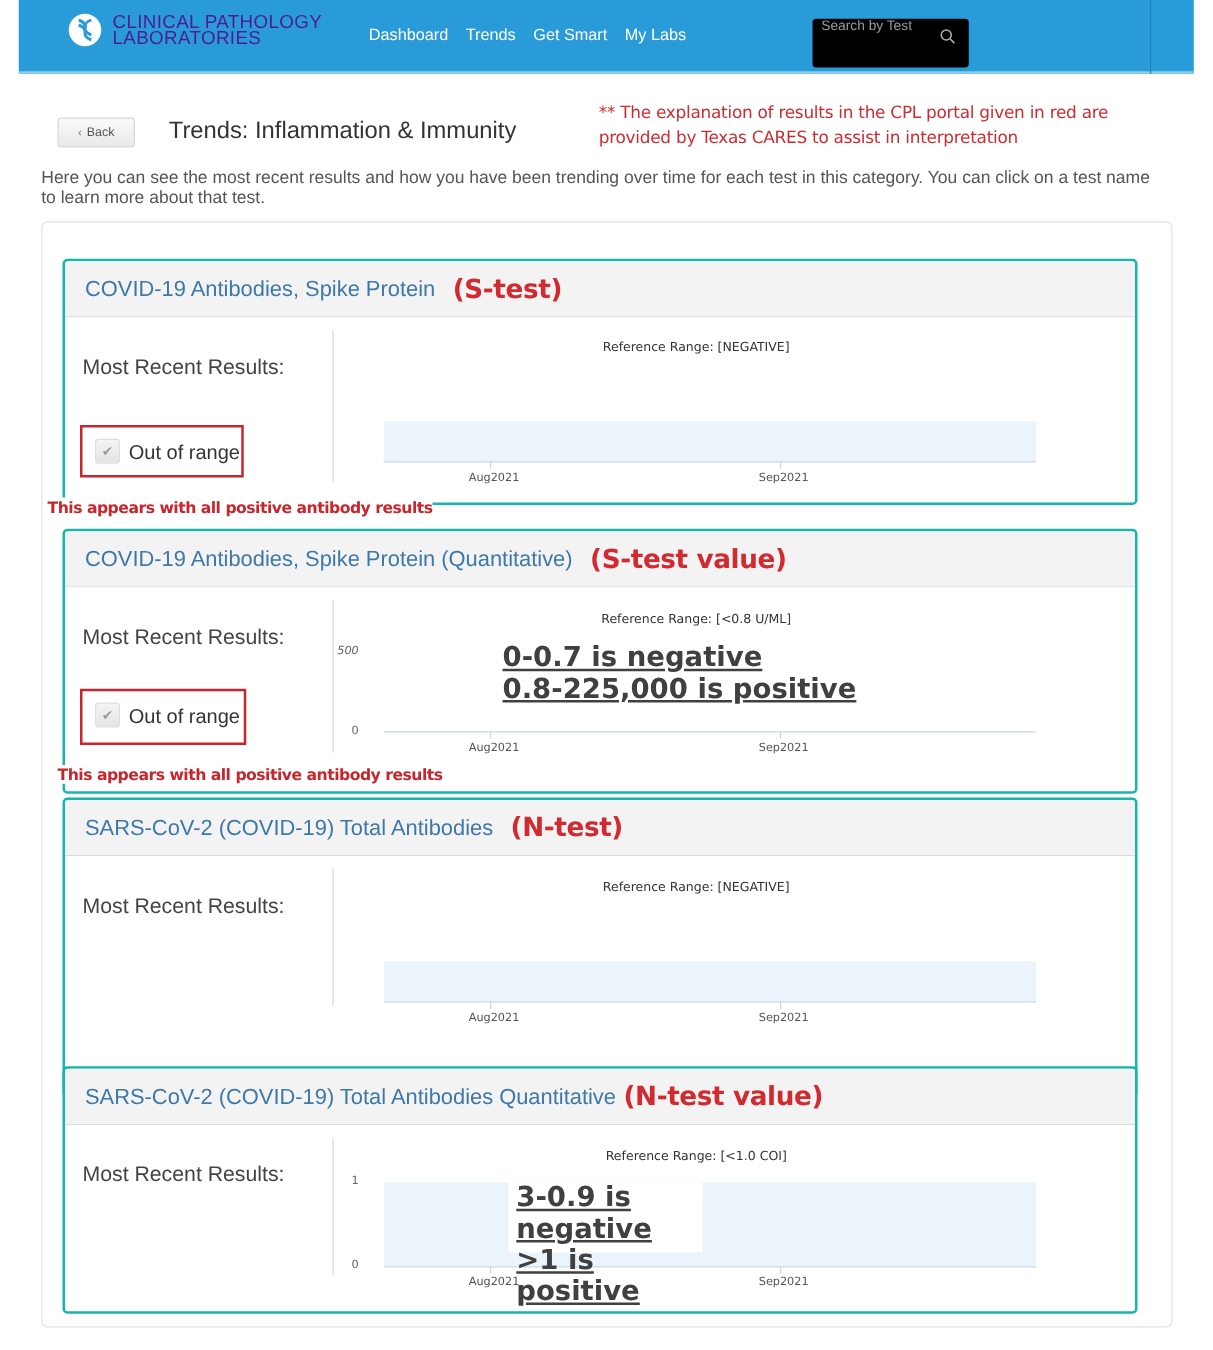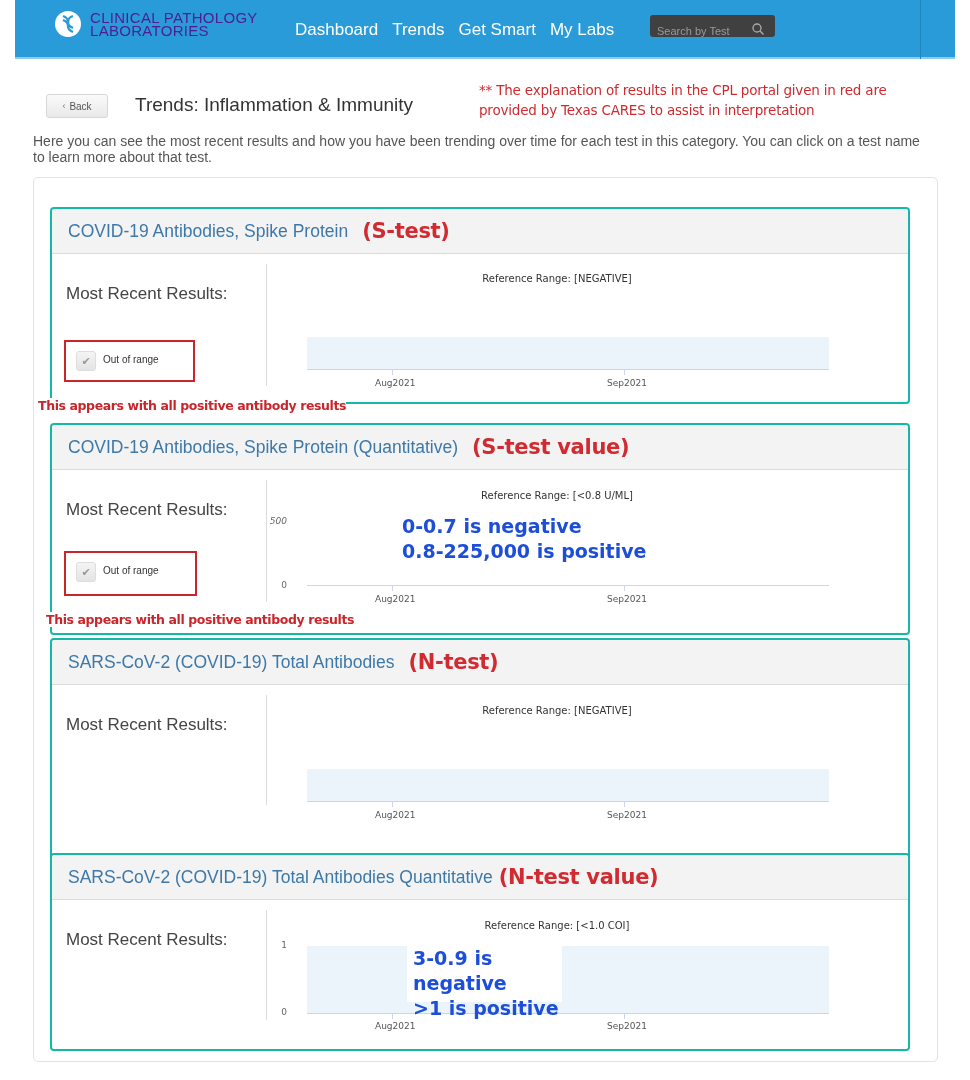--- a/index.html
+++ b/index.html
@@ -7,22 +7,22 @@
   body { font-family: "Liberation Sans", sans-serif; color: #333; position: relative; }
 
   
   .navbar { position: absolute; left: 15px; top: 0; width: 940px; height: 59px; background: #2a9bd9; border-bottom: 2px solid #8ecbec; }
   .nav-divider { position: absolute; left: 307px; top: 0; width: 1px; height: 59px; background: #1f86c0; }
   .brand { position: absolute; left: 40px; top: 11px; display: flex; align-items: center; }
   .brand-logo { width: 26px; height: 26px; border-radius: 50%; background: #fff; position: relative; }
   .brand-logo svg { position: absolute; left: 0; top: 0; }
   .brand-text { margin-left: 9px; color: #4c1d95; font-size: 15px; line-height: 13px; letter-spacing: 0.3px; }
   .nav-links { position: absolute; left: 280px; top: 20px; display: flex; gap: 0; }
-  .nav-link { color: #fff; font-size: 17px; margin-right: 14px; text-decoration: none; }
-  .search-box { position: absolute; left: 635px; top: 15px; width: 125px; height: 22px; background: #404040; border-radius: 3px; display: flex; align-items: flex-end; padding-left: 7px; }
+  .nav-link { color: #fff; font-size: 13px; margin-right: 14px; text-decoration: none; }
+  .search-box { position: absolute; left: 635px; top: 15px; width: 125px; height: 39px; background: #000000; border-radius: 3px; display: flex; align-items: flex-start; padding-left: 7px; }
   .search-box input { border: none; outline: none; font-size: 11px; color: #999; width: 85px; font-family: "Liberation Sans", sans-serif; background: transparent; }
   .search-box input::placeholder { color: #999; }
   .search-icon { position: absolute; right: 10px; top: 7px; width: 14px; height: 14px; }
 
   
   .back-btn { position: absolute; left: 46px; top: 94px; width: 62px; height: 24px; background: linear-gradient(#fafafa, #e9e9e9); border: 1px solid #d6d6d6; border-radius: 3px; font-size: 10px; color: #555; display: flex; align-items: center; justify-content: center; font-family: "Liberation Sans", sans-serif; cursor: pointer; }
   .back-btn .chev { font-size: 9px; margin-right: 4px; color: #777; }
   .page-title { position: absolute; left: 135px; top: 94px; font-size: 19px; color: #333; }
   .red-note { position: absolute; left: 479px; top: 80px; width: 450px; font-family: "DejaVu Sans", sans-serif; font-size: 13.5px; color: #cf2a2f; line-height: 20px; letter-spacing: -0.2px; }
   .intro { position: absolute; left: 33px; top: 133px; width: 900px; font-size: 14px; color: #555; line-height: 16px; }
@@ -41,24 +41,24 @@
   .chart { position: absolute; left: 215px; top: 0; width: 640px; }
   .ref-range { position: absolute; left: 190px; width: 200px; text-align: center; font-family: "DejaVu Sans", sans-serif; font-size: 10px; color: #333; }
   .band { position: absolute; left: 40px; width: 522px; background: #ebf4fa; }
   .xaxis { position: absolute; left: 40px; width: 522px; height: 1px; background: #ccd6eb; }
   .xtick { position: absolute; width: 1px; height: 6px; background: #ccd6eb; }
   .xlabel { position: absolute; font-family: "DejaVu Sans", sans-serif; font-size: 9px; color: #555; }
   .ylabel { position: absolute; font-family: "DejaVu Sans", sans-serif; font-size: 9px; color: #666; text-align: right; width: 20px; }
 
   .oor-box { position: absolute; left: 12px; border: 2px solid #c8262c; width: 131px; height: 42px; }
   .oor-check { position: absolute; left: 10px; top: 9px; width: 20px; height: 20px; border: 1px solid #ddd; border-radius: 3px; background: linear-gradient(#f4f4f4, #e4e4e4); color: #999; font-size: 11px; display: flex; align-items: center; justify-content: center; }
-  .oor-label { position: absolute; left: 37px; top: 12px; font-size: 10px; color: #333; }
+  .oor-label { position: absolute; left: 37px; top: 12px; font-size: 16px; color: #333; }
   .appears-note { position: absolute; left: 46px; font-family: "DejaVu Sans", sans-serif; font-weight: bold; font-size: 12.5px; color: #c8262c; letter-spacing: -0.4px; background: #fff; }
 
-  .interp { position: absolute; font-family: "DejaVu Sans", sans-serif; font-weight: bold; font-size: 19px; color: #1d4ed8; line-height: 25px; background: #fff; }
+  .interp { position: absolute; font-family: "DejaVu Sans", sans-serif; font-weight: bold; font-size: 22px; color: #404040; line-height: 25px; background: #fff; text-decoration: underline; }
 </style>
 </head>
 <body>
 
 <div class="navbar">
   <div class="brand">
     <div class="brand-logo">
       <svg width="26" height="26" viewBox="0 0 26 26">
         <path d="M8 5 C18 9, 8 13, 18 17 M8 9 C18 13, 8 17, 18 21" stroke="#2a9bd9" stroke-width="2.4" fill="none"></path>
         <path d="M18 5 C10 8, 16 10, 12 12" stroke="#2a9bd9" stroke-width="2" fill="none"></path>

